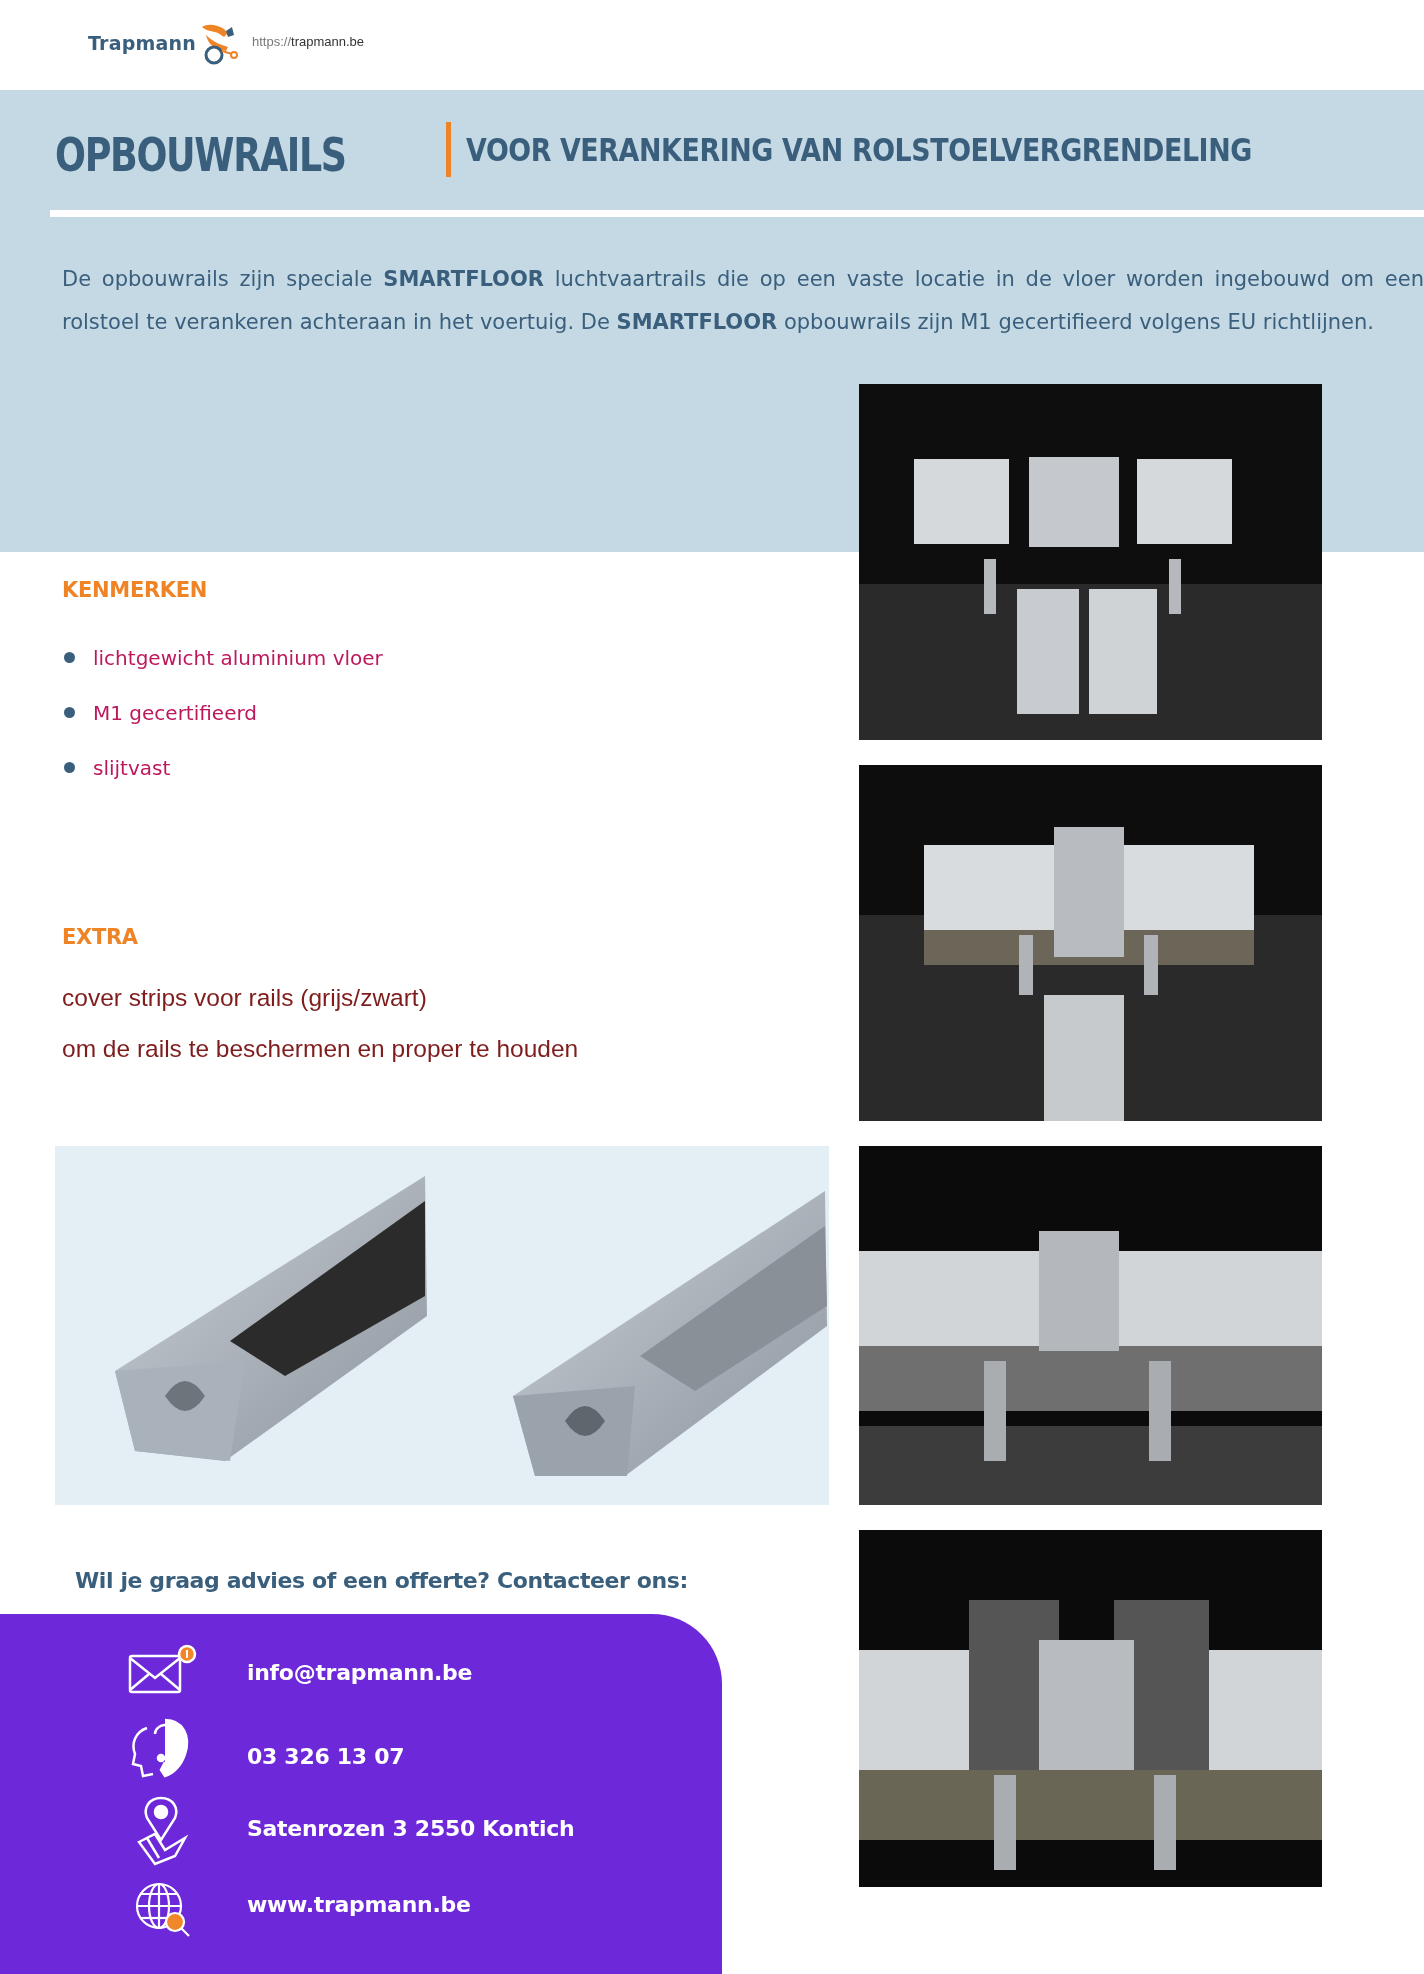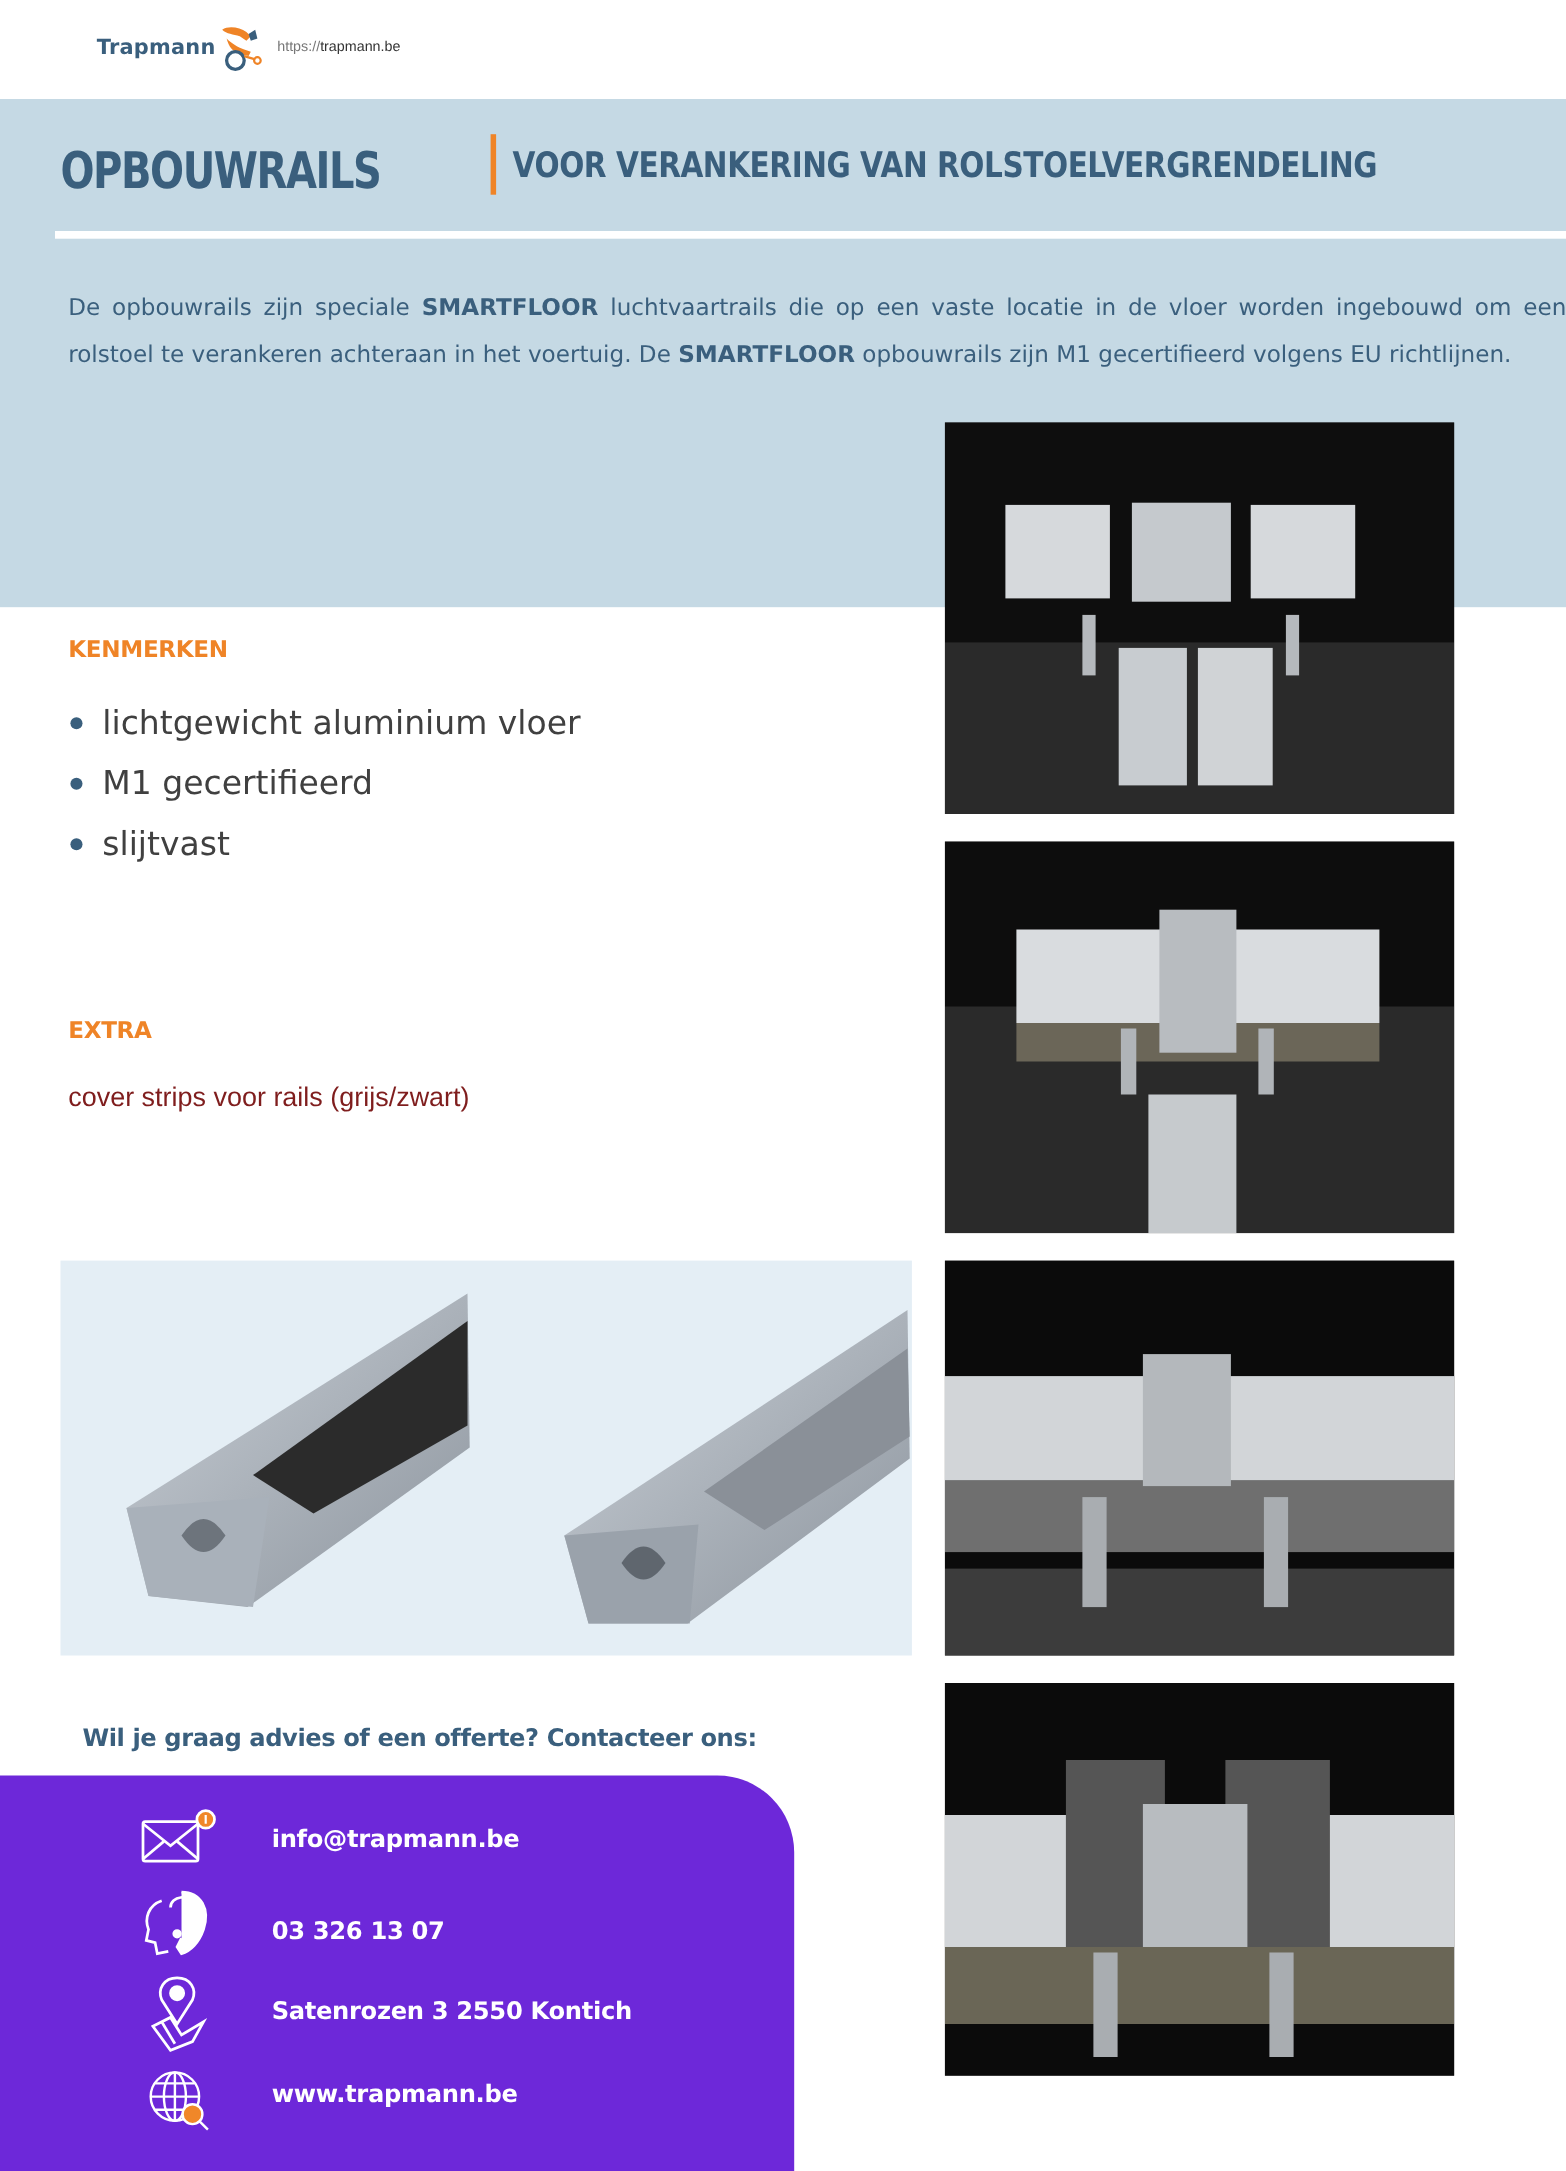--- a/index.html
+++ b/index.html
@@ -20,21 +20,21 @@
   .title-rule { position: absolute; left: 50px; top: 210px; width: 1374px; height: 7px; background: #ffffff; }
 
   .intro { position: absolute; left: 62px; top: 258px; width: 1362px; font-family: "DejaVu Sans", sans-serif; font-size: 21px; line-height: 43px; color: #3a5f7d; text-align: justify; }
   .intro b { font-weight: bold; }
 
   .section-title { position: absolute; left: 62px; font-family: "DejaVu Sans", sans-serif; font-weight: bold; font-size: 21px; color: #ef8427; letter-spacing: -0.3px; }
   .kenmerken-title { top: 578px; }
   .extra-title { top: 925px; }
 
   .bullets { position: absolute; left: 62px; top: 630px; list-style: none; }
-  .bullets li { display: flex; align-items: center; height: 55px; font-family: "DejaVu Sans", sans-serif; font-size: 30px; color: #404040; }
+  .bullets li { display: flex; align-items: center; height: 55px; font-family: "DejaVu Sans", sans-serif; font-size: 20px; color: #be185d; }
   .bullets .dot { width: 11px; height: 11px; border-radius: 50%; background: #3a5f7d; margin-right: 18px; margin-left: 2px; flex: none; }
 
   .extra-lines { position: absolute; left: 62px; top: 978px; }
   .extra-lines div { font-family: "Liberation Sans", sans-serif; font-size: 24.5px; color: #7f1d1d; height: 51px; line-height: 40px; }
 
   .photo { position: absolute; left: 859px; width: 463px; background: #0d0d0d; overflow: hidden; }
   .photo svg { display: block; width: 100%; height: 100%; }
   .photo-1 { top: 384px; height: 356px; }
   .photo-2 { top: 765px; height: 356px; }
   .photo-3 { top: 1146px; height: 359px; }
@@ -87,20 +87,21 @@
     </li>
   <li>
       <span class="dot"></span>
       <span>slijtvast</span>
     </li>
 </ul>
 
 <div class="section-title extra-title">EXTRA</div>
 <div class="extra-lines">
   <div>cover strips voor rails (grijs/zwart)</div>
+  <div>om de rails te beschermen en proper te houden</div>
 </div>
 
 <div class="strips-img">
   <svg viewBox="0 0 774 359" preserveAspectRatio="none">
     <defs>
       <linearGradient id="alu" x1="0" y1="0" x2="1" y2="1">
         <stop offset="0" stop-color="#c9cfd6"></stop>
           <stop offset="1" stop-color="#8d959e"></stop>
       </linearGradient>
     </defs>

